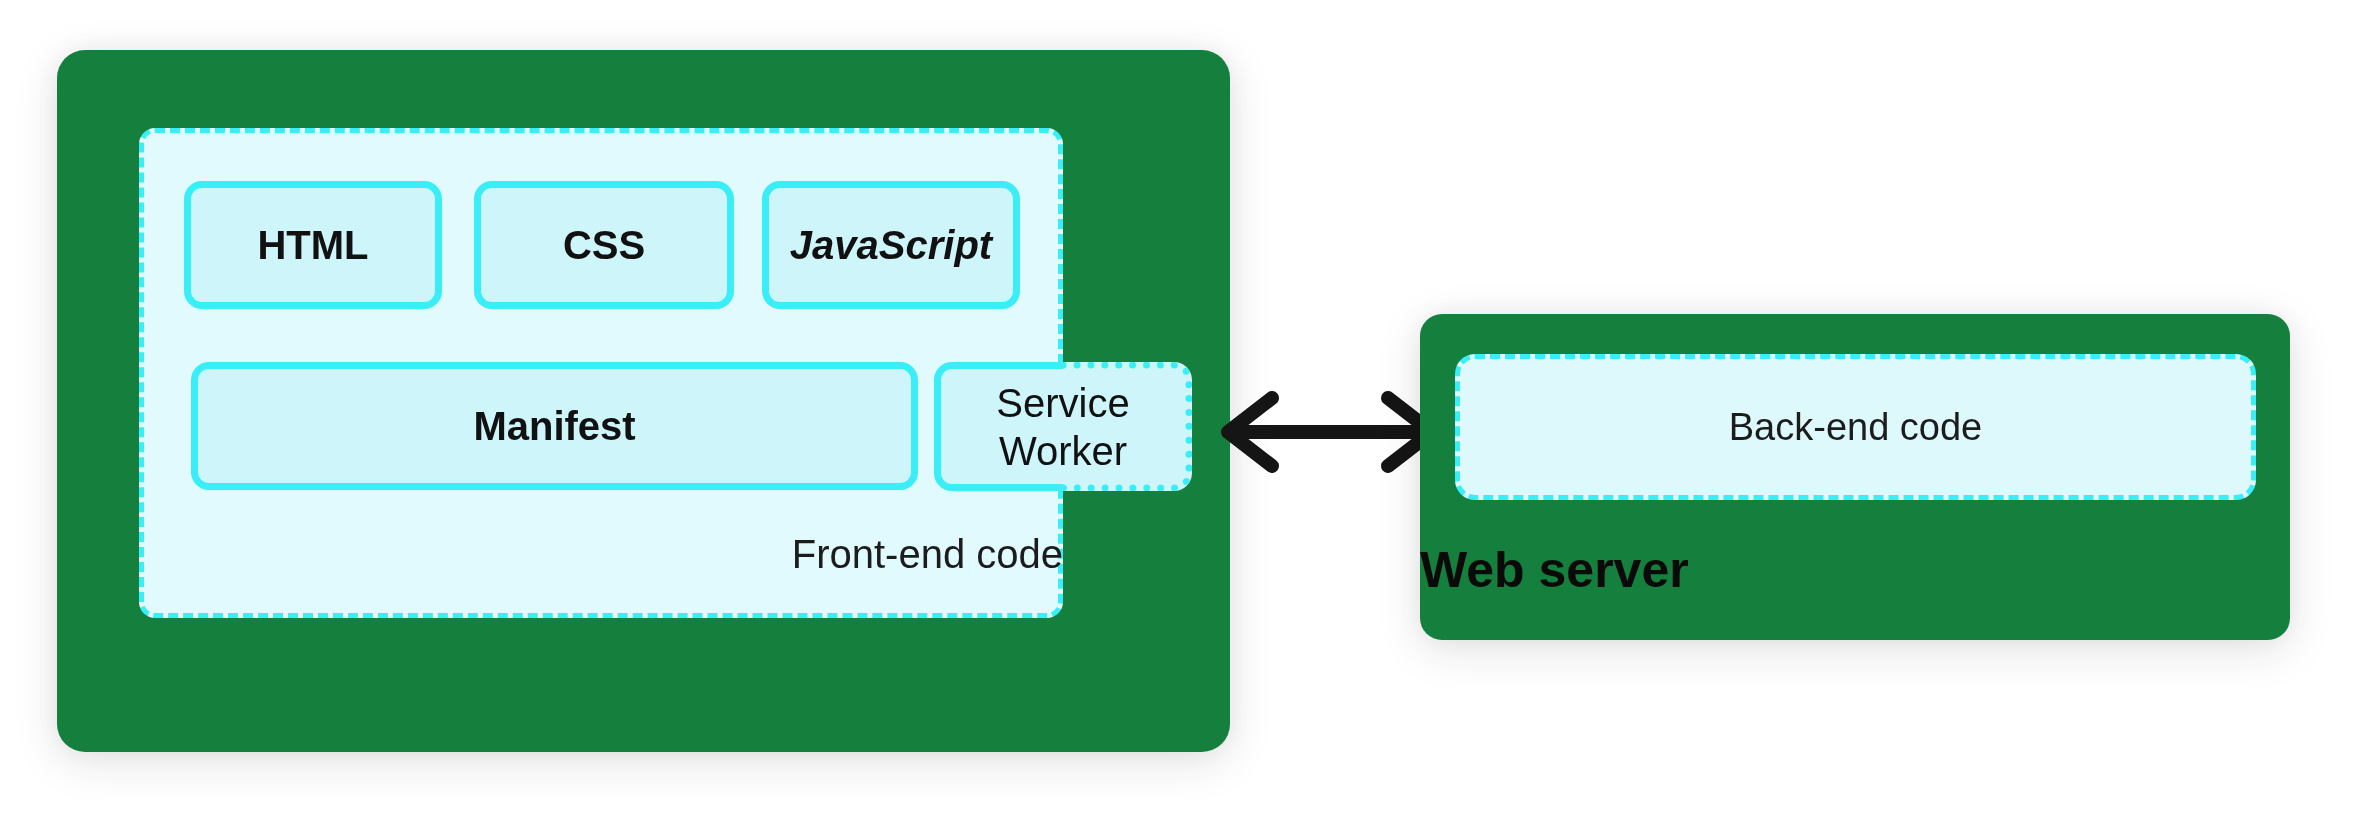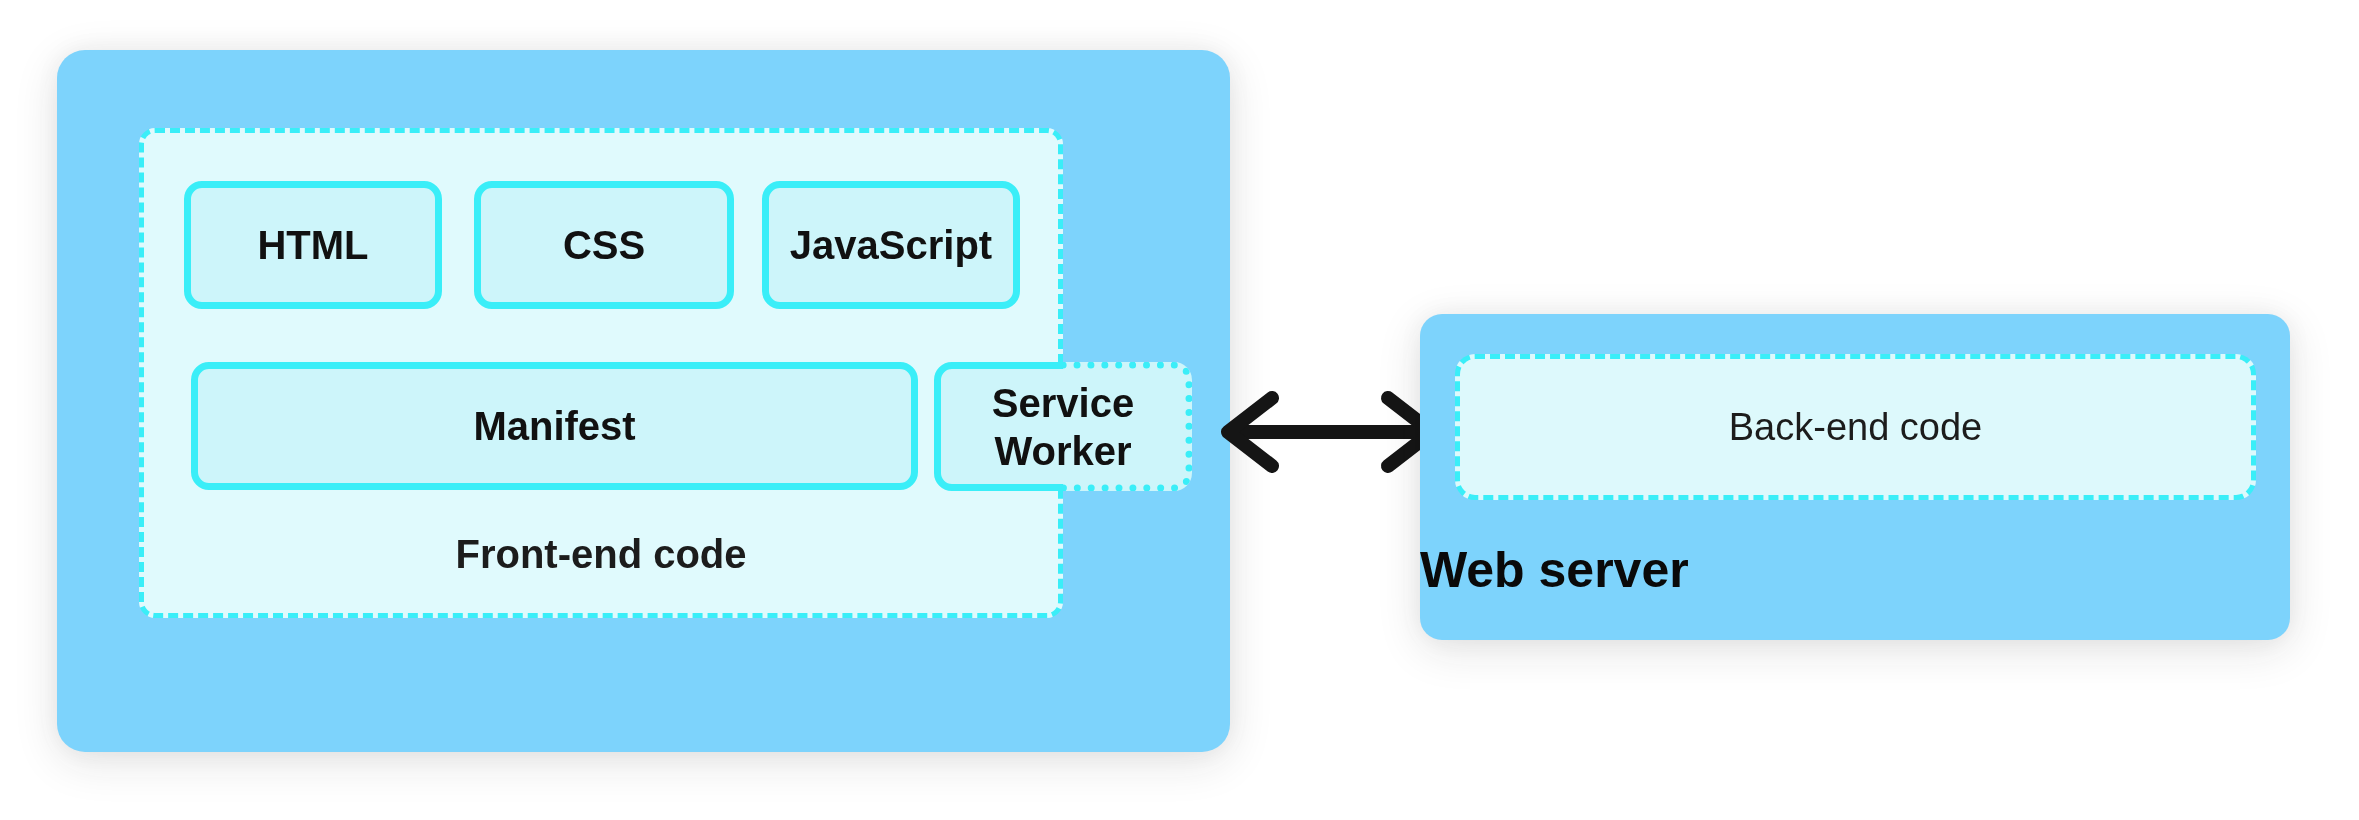--- a/index.html
+++ b/index.html
@@ -10,21 +10,21 @@
   }
   #stage {
     position: relative;
     width: 2359px;
     height: 820px;
     background: #ffffff;
     overflow: hidden;
   }
   .card {
     position: absolute;
-    background: #7dd3fc;
+    background: #15803d;
     border-radius: 28px;
     box-shadow: 0 10px 45px rgba(30, 30, 30, 0.12), 0 0 25px rgba(30, 30, 30, 0.05);
   }
   #device-card { left: 57px; top: 50px; width: 1173px; height: 702px; }
   #server-card { left: 1420px; top: 314px; width: 870px; height: 326px; border-radius: 22px; }
 
   #frontend-container {
     position: absolute;
     left: 82px; top: 78px;
     width: 924px; height: 490px;
@@ -43,21 +43,21 @@
     align-items: center;
     justify-content: center;
     text-align: center;
     font-weight: bold;
     font-size: 40px;
     color: #111111;
   }
   
   #box-html      { left: 127px; top: 131px; width: 258px; height: 128px; }
   #box-css       { left: 411px; top: 131px; width: 260px; height: 128px; margin-left: 6px; }
-  #box-js        { left: 705px; top: 131px; width: 258px; height: 128px; }
+  #box-js        { left: 705px; top: 131px; width: 258px; height: 128px; font-style: italic; }
   #box-manifest  { left: 128px; top: 312px; width: 727px; height: 128px; margin-left: 6px; }
 
   
   #box-service-worker {
     position: absolute;
     left: 877px; top: 312px; width: 258px; height: 129px;
   }
   #box-service-worker .sw-fill {
     position: absolute; inset: 0;
     background: #cdf5fa;
@@ -68,30 +68,29 @@
     box-sizing: border-box;
     border-radius: 18px;
     background: transparent;
   }
   #box-service-worker .sw-border.solid  { border: 7px solid  #3aeef8; clip-path: inset(0 50% 0 0); }
   #box-service-worker .sw-border.dotted { border: 7px dotted #3aeef8; clip-path: inset(0 0 0 50%); }
   #box-service-worker .sw-label {
     position: absolute; inset: 0;
     display: flex; align-items: center; justify-content: center;
     text-align: center;
-    font-weight: bold; font-size: 40px; line-height: 1.2; color: #111111;
+    font-weight: normal; font-size: 40px; line-height: 1.2; color: #111111;
     padding: 0 28px;
   }
 
   .zone-label {
     position: absolute;
-    text-align: center;
+    text-align: right;
     font-size: 40px;
     color: #1c1c1c;
-    font-weight: bold;
   }
   #frontend-label { left: 82px; top: 482px; width: 924px; }
   .big-label {
     position: absolute;
     text-align: left;
     font-weight: bold;
     font-size: 50px;
     color: #0a0a0a;
   }
   #device-label { left: 0; top: 610px; width: 1173px; height: 60px; line-height: 60px; }

